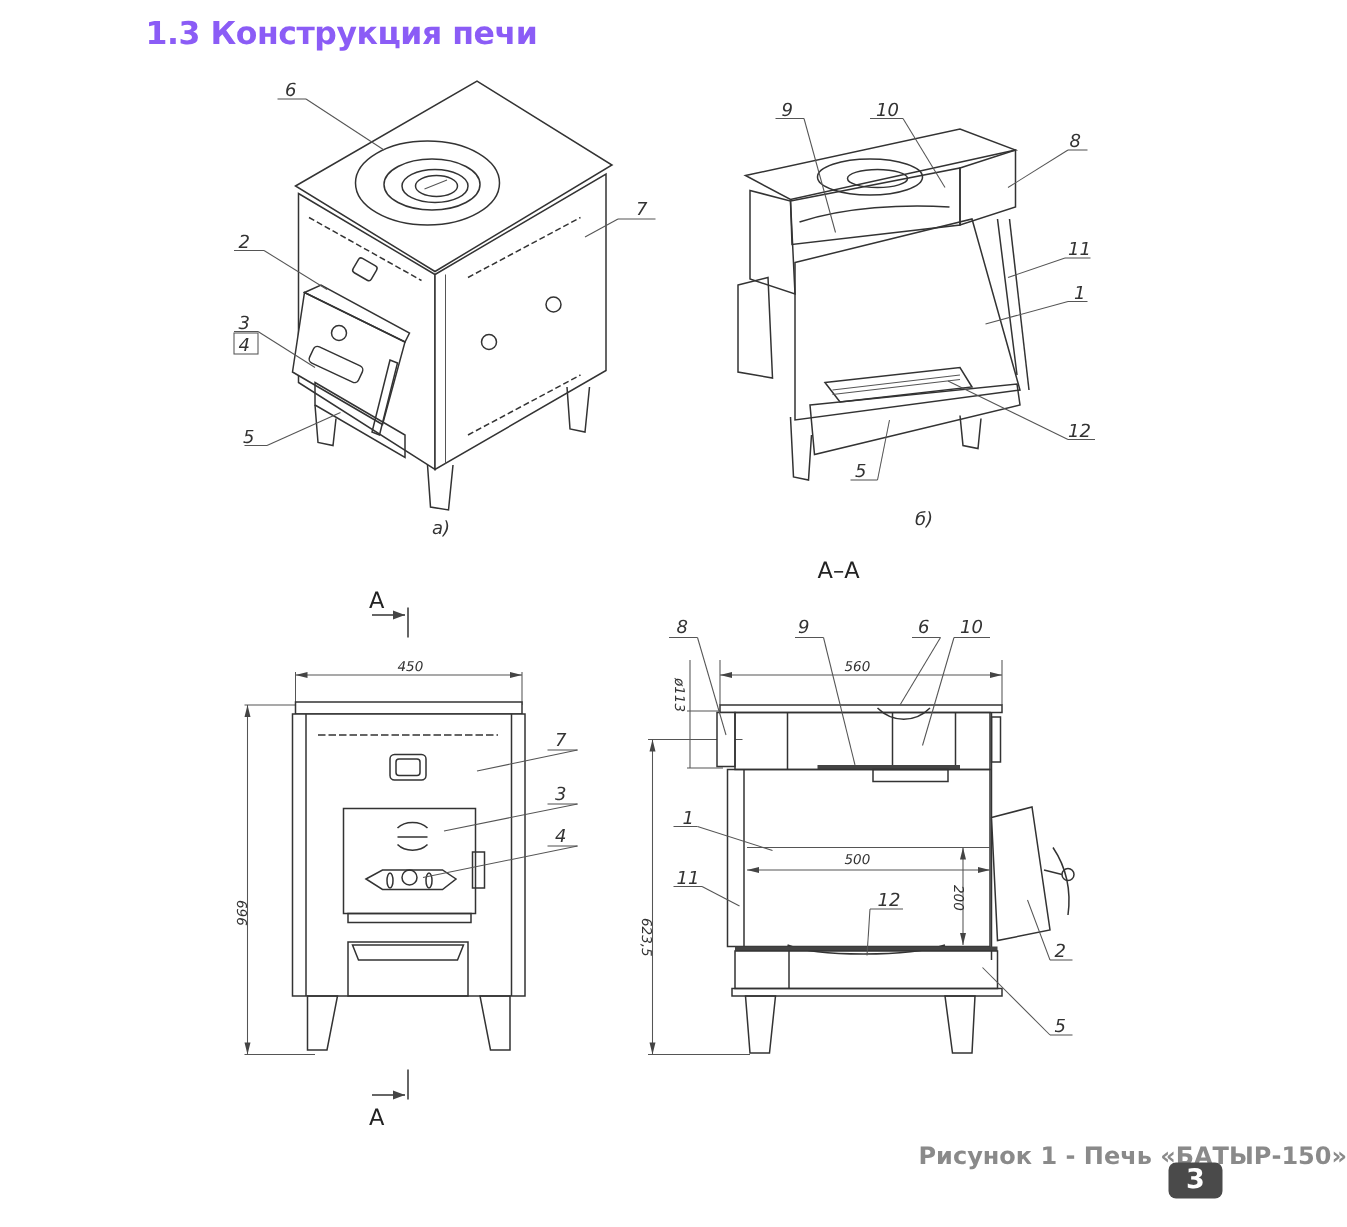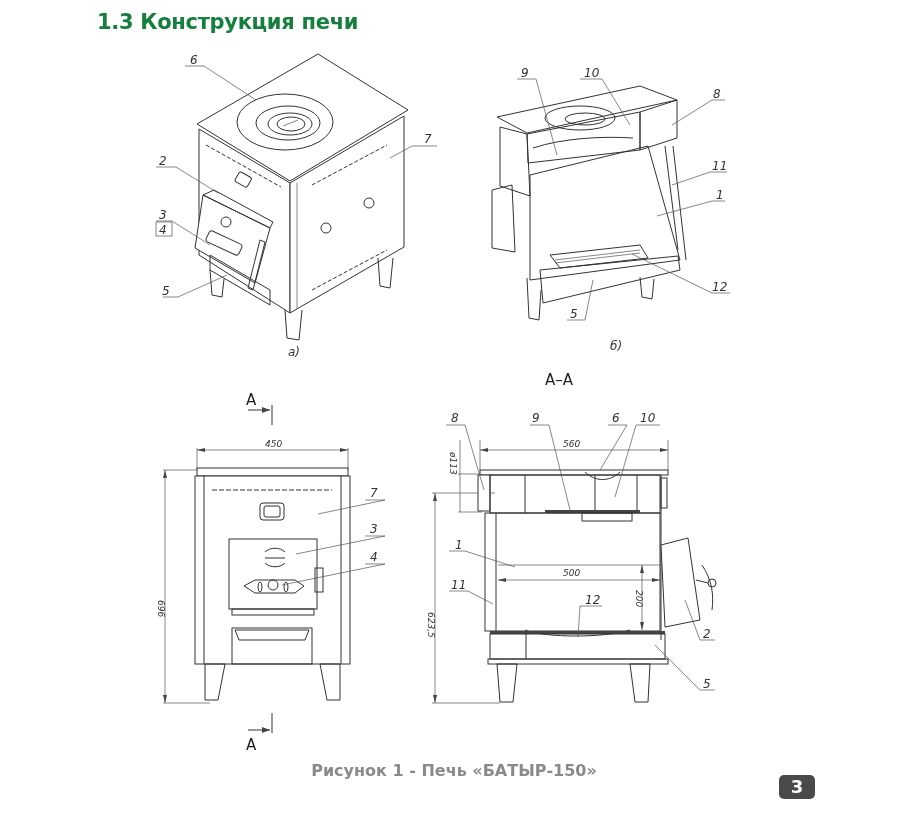--- a/index.html
+++ b/index.html
@@ -1,22 +1,22 @@
 <!DOCTYPE html>
 <html><head>
 <meta charset="utf-8">
 <style>
   html,body{margin:0;padding:0;background:#fff;}
   body{width:898px;height:818px;position:relative;overflow:hidden;font-family:"DejaVu Sans",sans-serif;}
-  .title{position:absolute;left:97px;top:10px;font-family:"DejaVu Sans",sans-serif;font-weight:bold;font-size:21px;color:#15803d;letter-spacing:-0.3px;}
+  .title{position:absolute;left:97px;top:10px;font-family:"DejaVu Sans",sans-serif;font-weight:bold;font-size:21px;color:#8b5cf6;letter-spacing:-0.3px;}
   svg.drawing{position:absolute;left:0;top:0;}
   .lbl{font-family:"DejaVu Sans",sans-serif;font-style:italic;font-size:12px;fill:#333;}
   .dim{font-family:"DejaVu Sans",sans-serif;font-style:italic;font-size:9px;fill:#333;}
   .sec{font-family:"DejaVu Sans",sans-serif;font-size:15px;fill:#222;}
-  .caption{position:absolute;left:0;width:898px;top:760px;text-align:center;font-family:"DejaVu Sans",sans-serif;font-weight:bold;font-size:16px;color:#8a8a8a;line-height:22px;}
+  .caption{position:absolute;left:0;width:898px;top:760px;text-align:right;font-family:"DejaVu Sans",sans-serif;font-weight:bold;font-size:16px;color:#8a8a8a;line-height:22px;}
   .caption div{margin-left:10px;}
   .page-num{position:absolute;left:779px;top:775px;width:36px;height:24px;background:#4a4a4a;border-radius:5px;color:#fff;font-family:"DejaVu Sans",sans-serif;font-weight:bold;font-size:18px;text-align:center;line-height:24px;}
   .s{stroke:#333;fill:none;stroke-width:1;}
   .sf{stroke:#333;fill:#fff;stroke-width:1;}
   .thin{stroke:#555;fill:none;stroke-width:0.7;}
   .dk{fill:#444;stroke:none;}
 </style>
 </head>
 <body>
 

